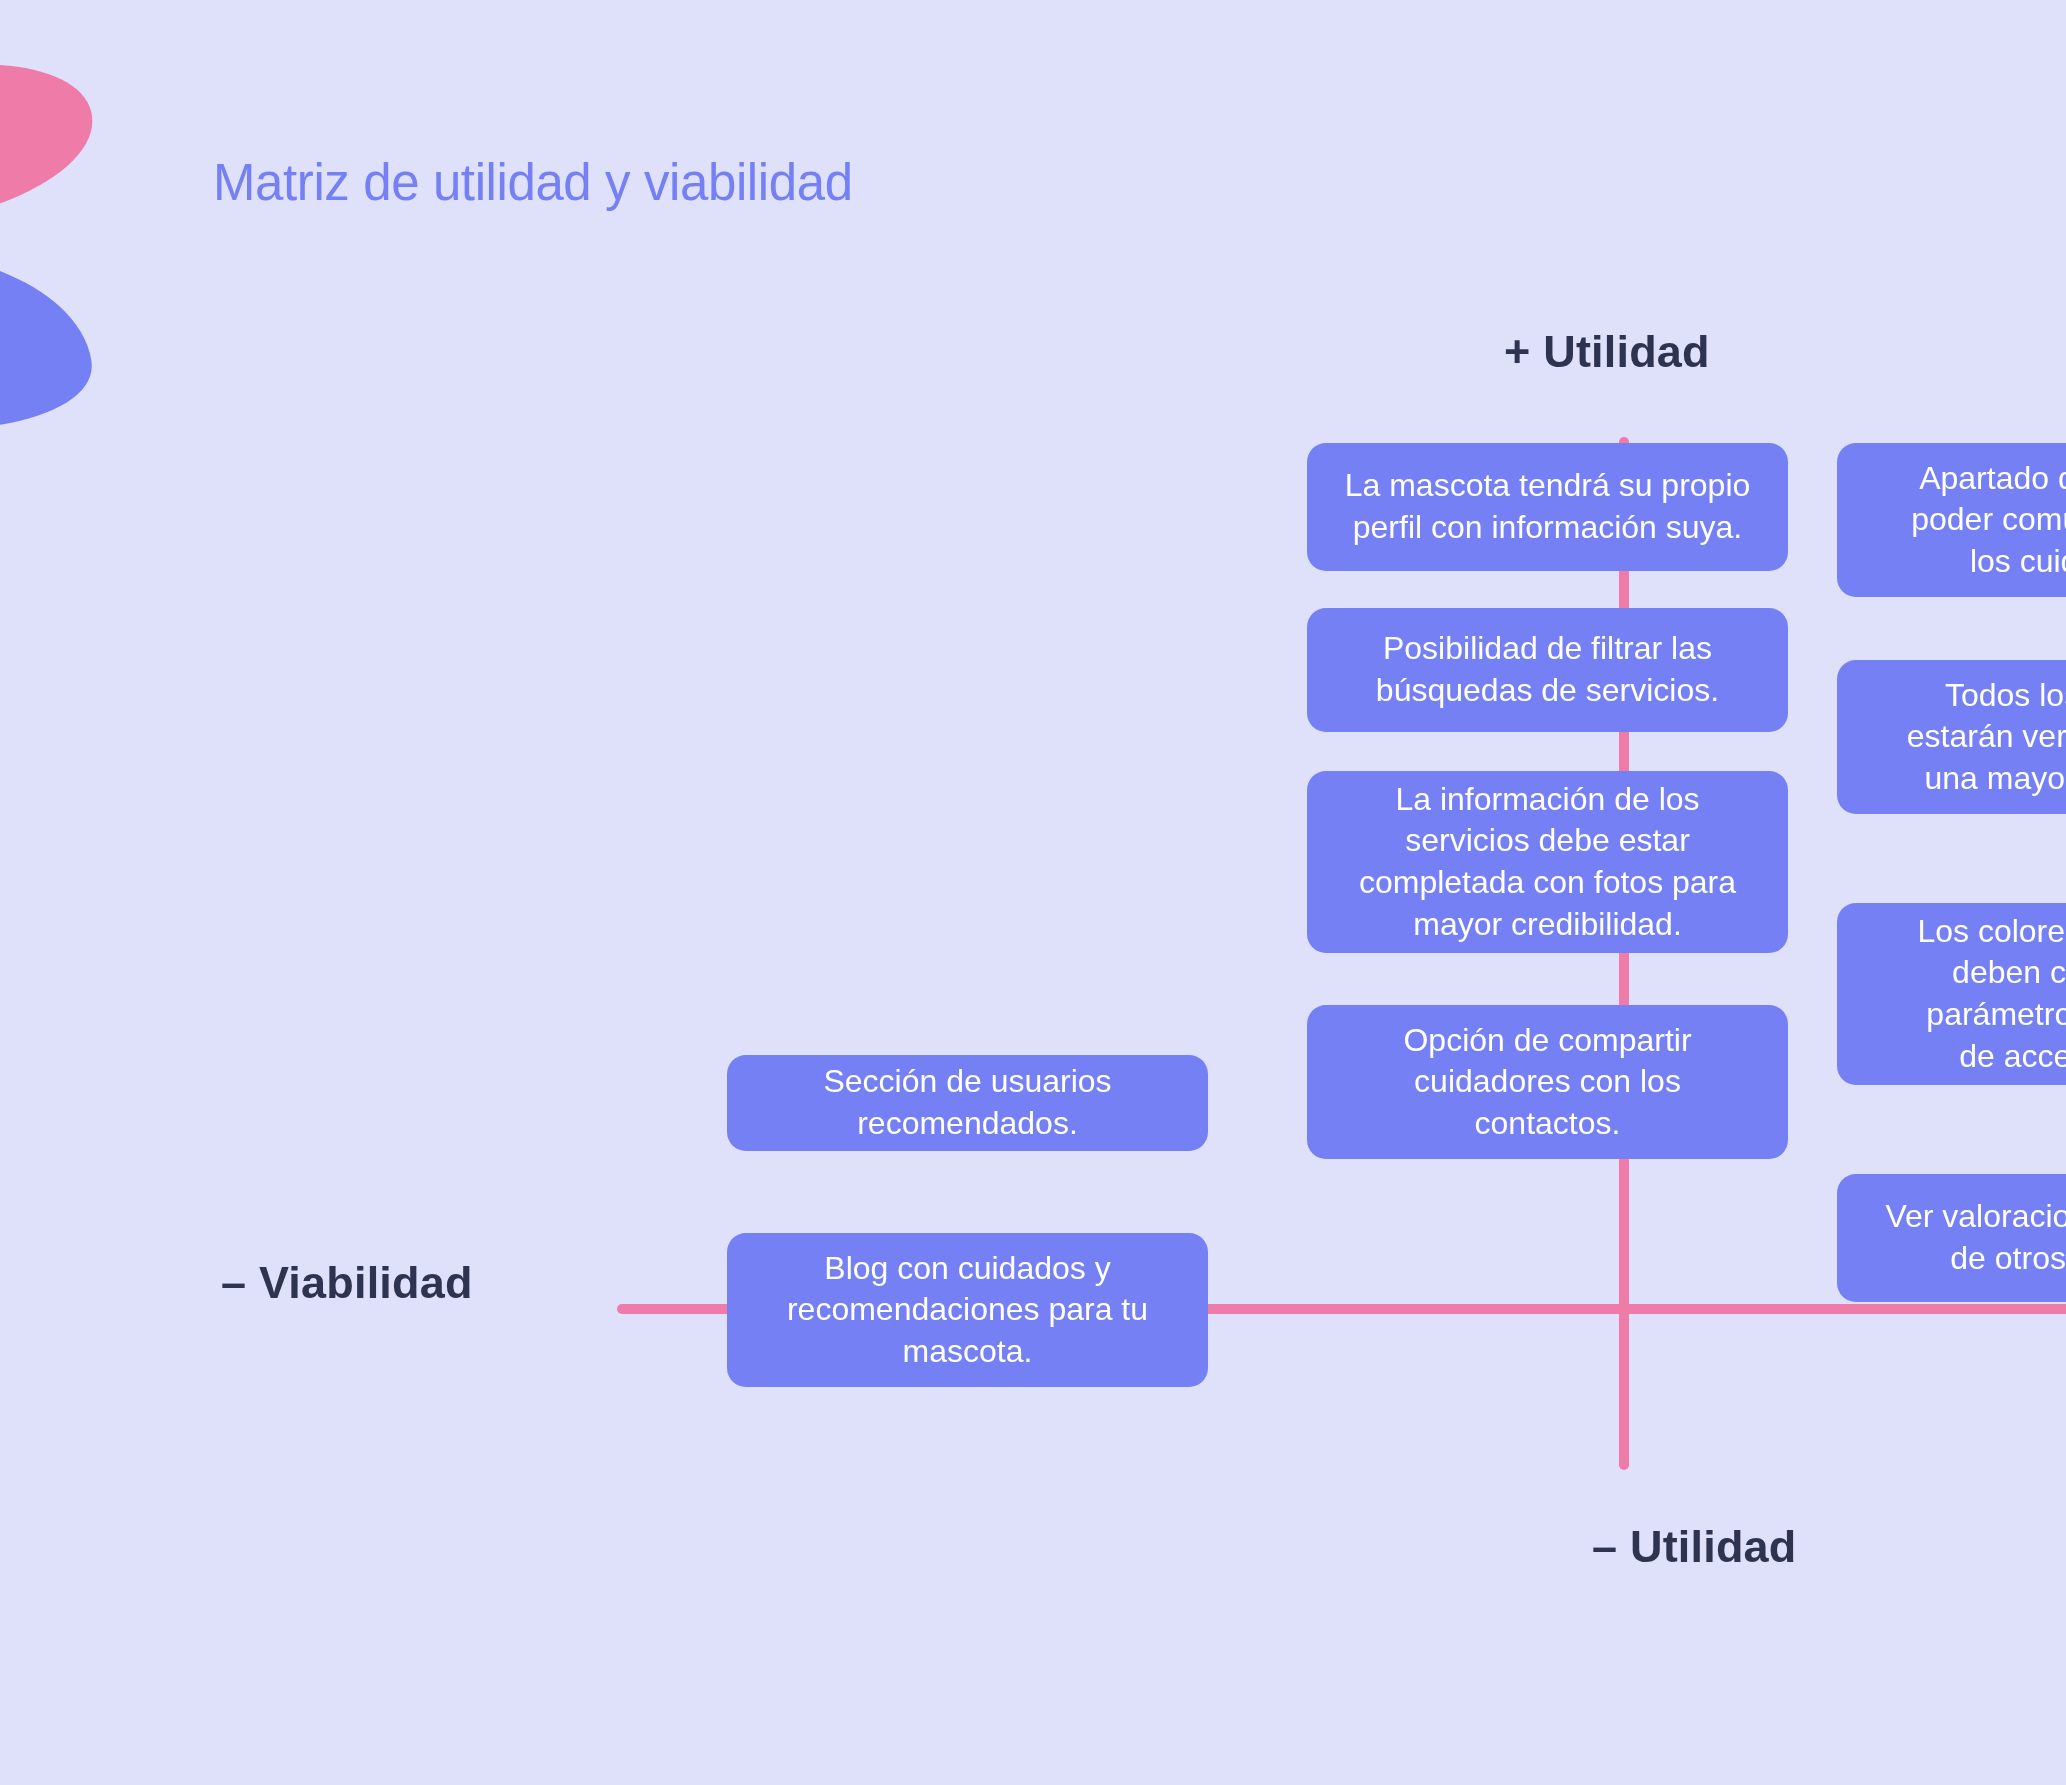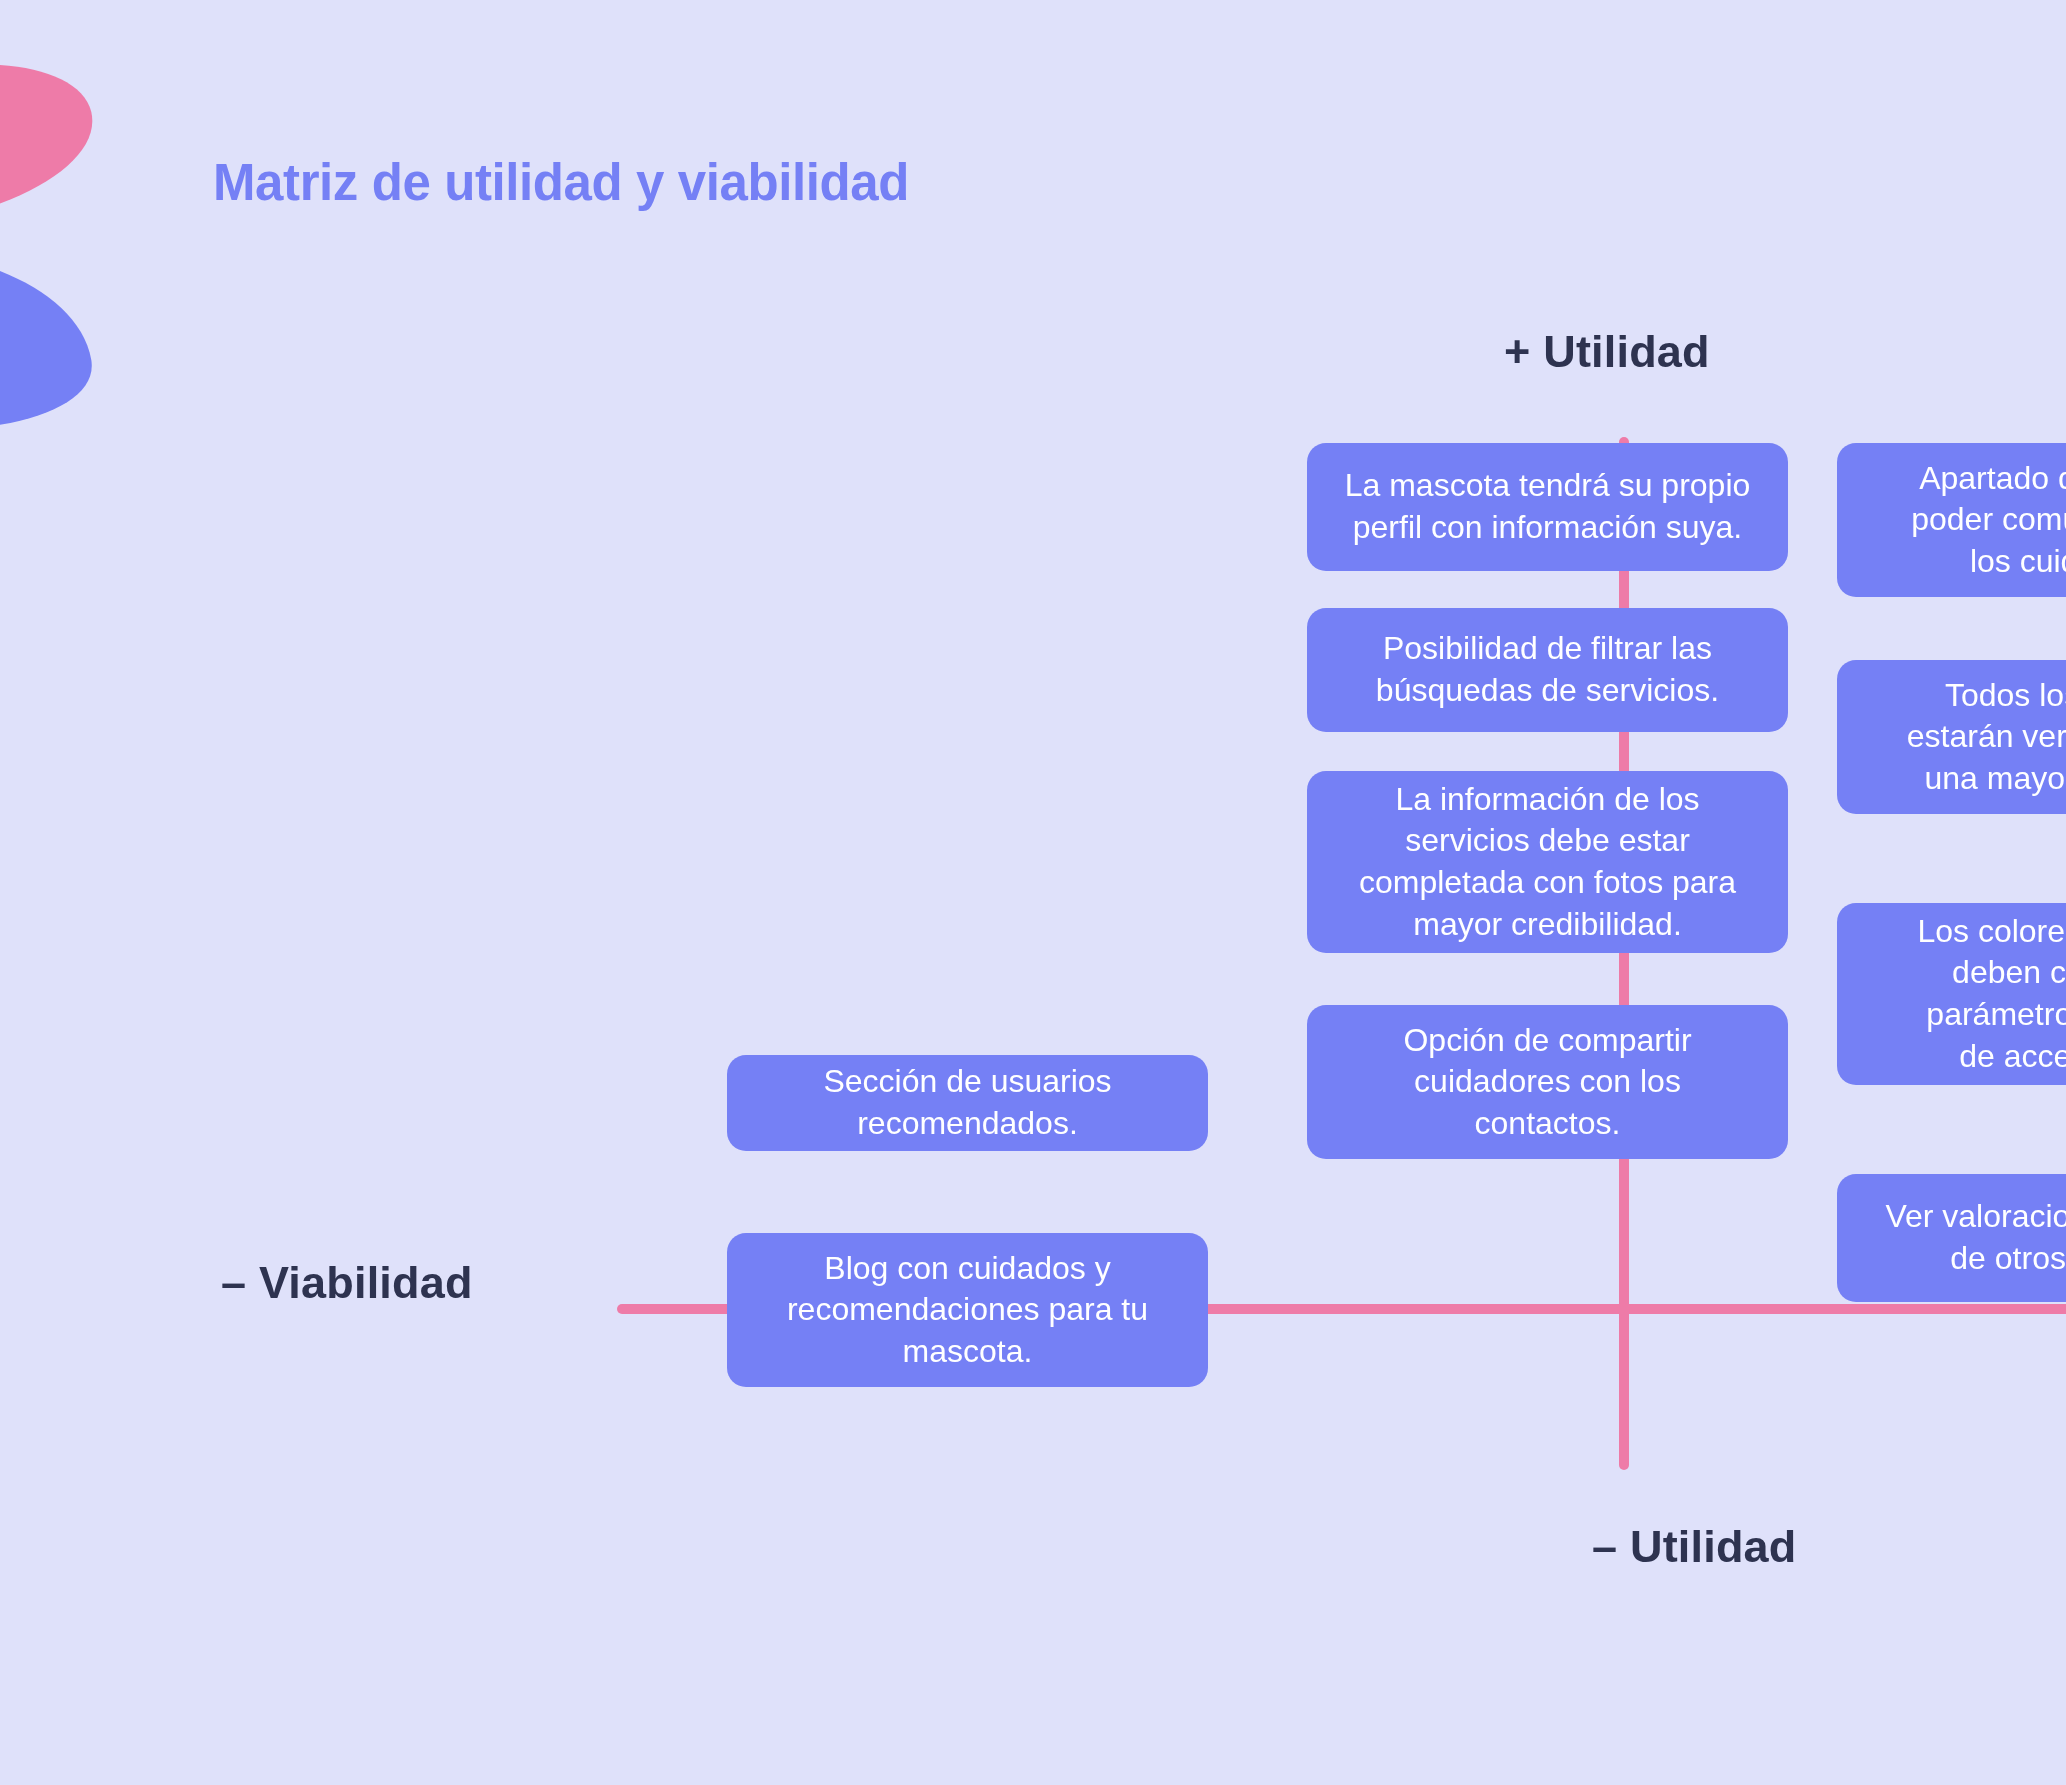--- a/index.html
+++ b/index.html
@@ -26,21 +26,21 @@
   .deco { position: absolute; pointer-events: none; }
 
   #deco-top-left { left: -103px; top: 25px; width: 372px; height: 434px; }
 
   
   #page-title {
     position: absolute;
     left: 213px;
     top: 153px;
     font-size: 51px;
-    font-weight: bold;
+    font-weight: normal;
     color: #7580f5;
     letter-spacing: -0.4px;
     white-space: nowrap;
   }
 
   
   .axis-line {
     position: absolute;
     background: #ee7ba8;
   }

